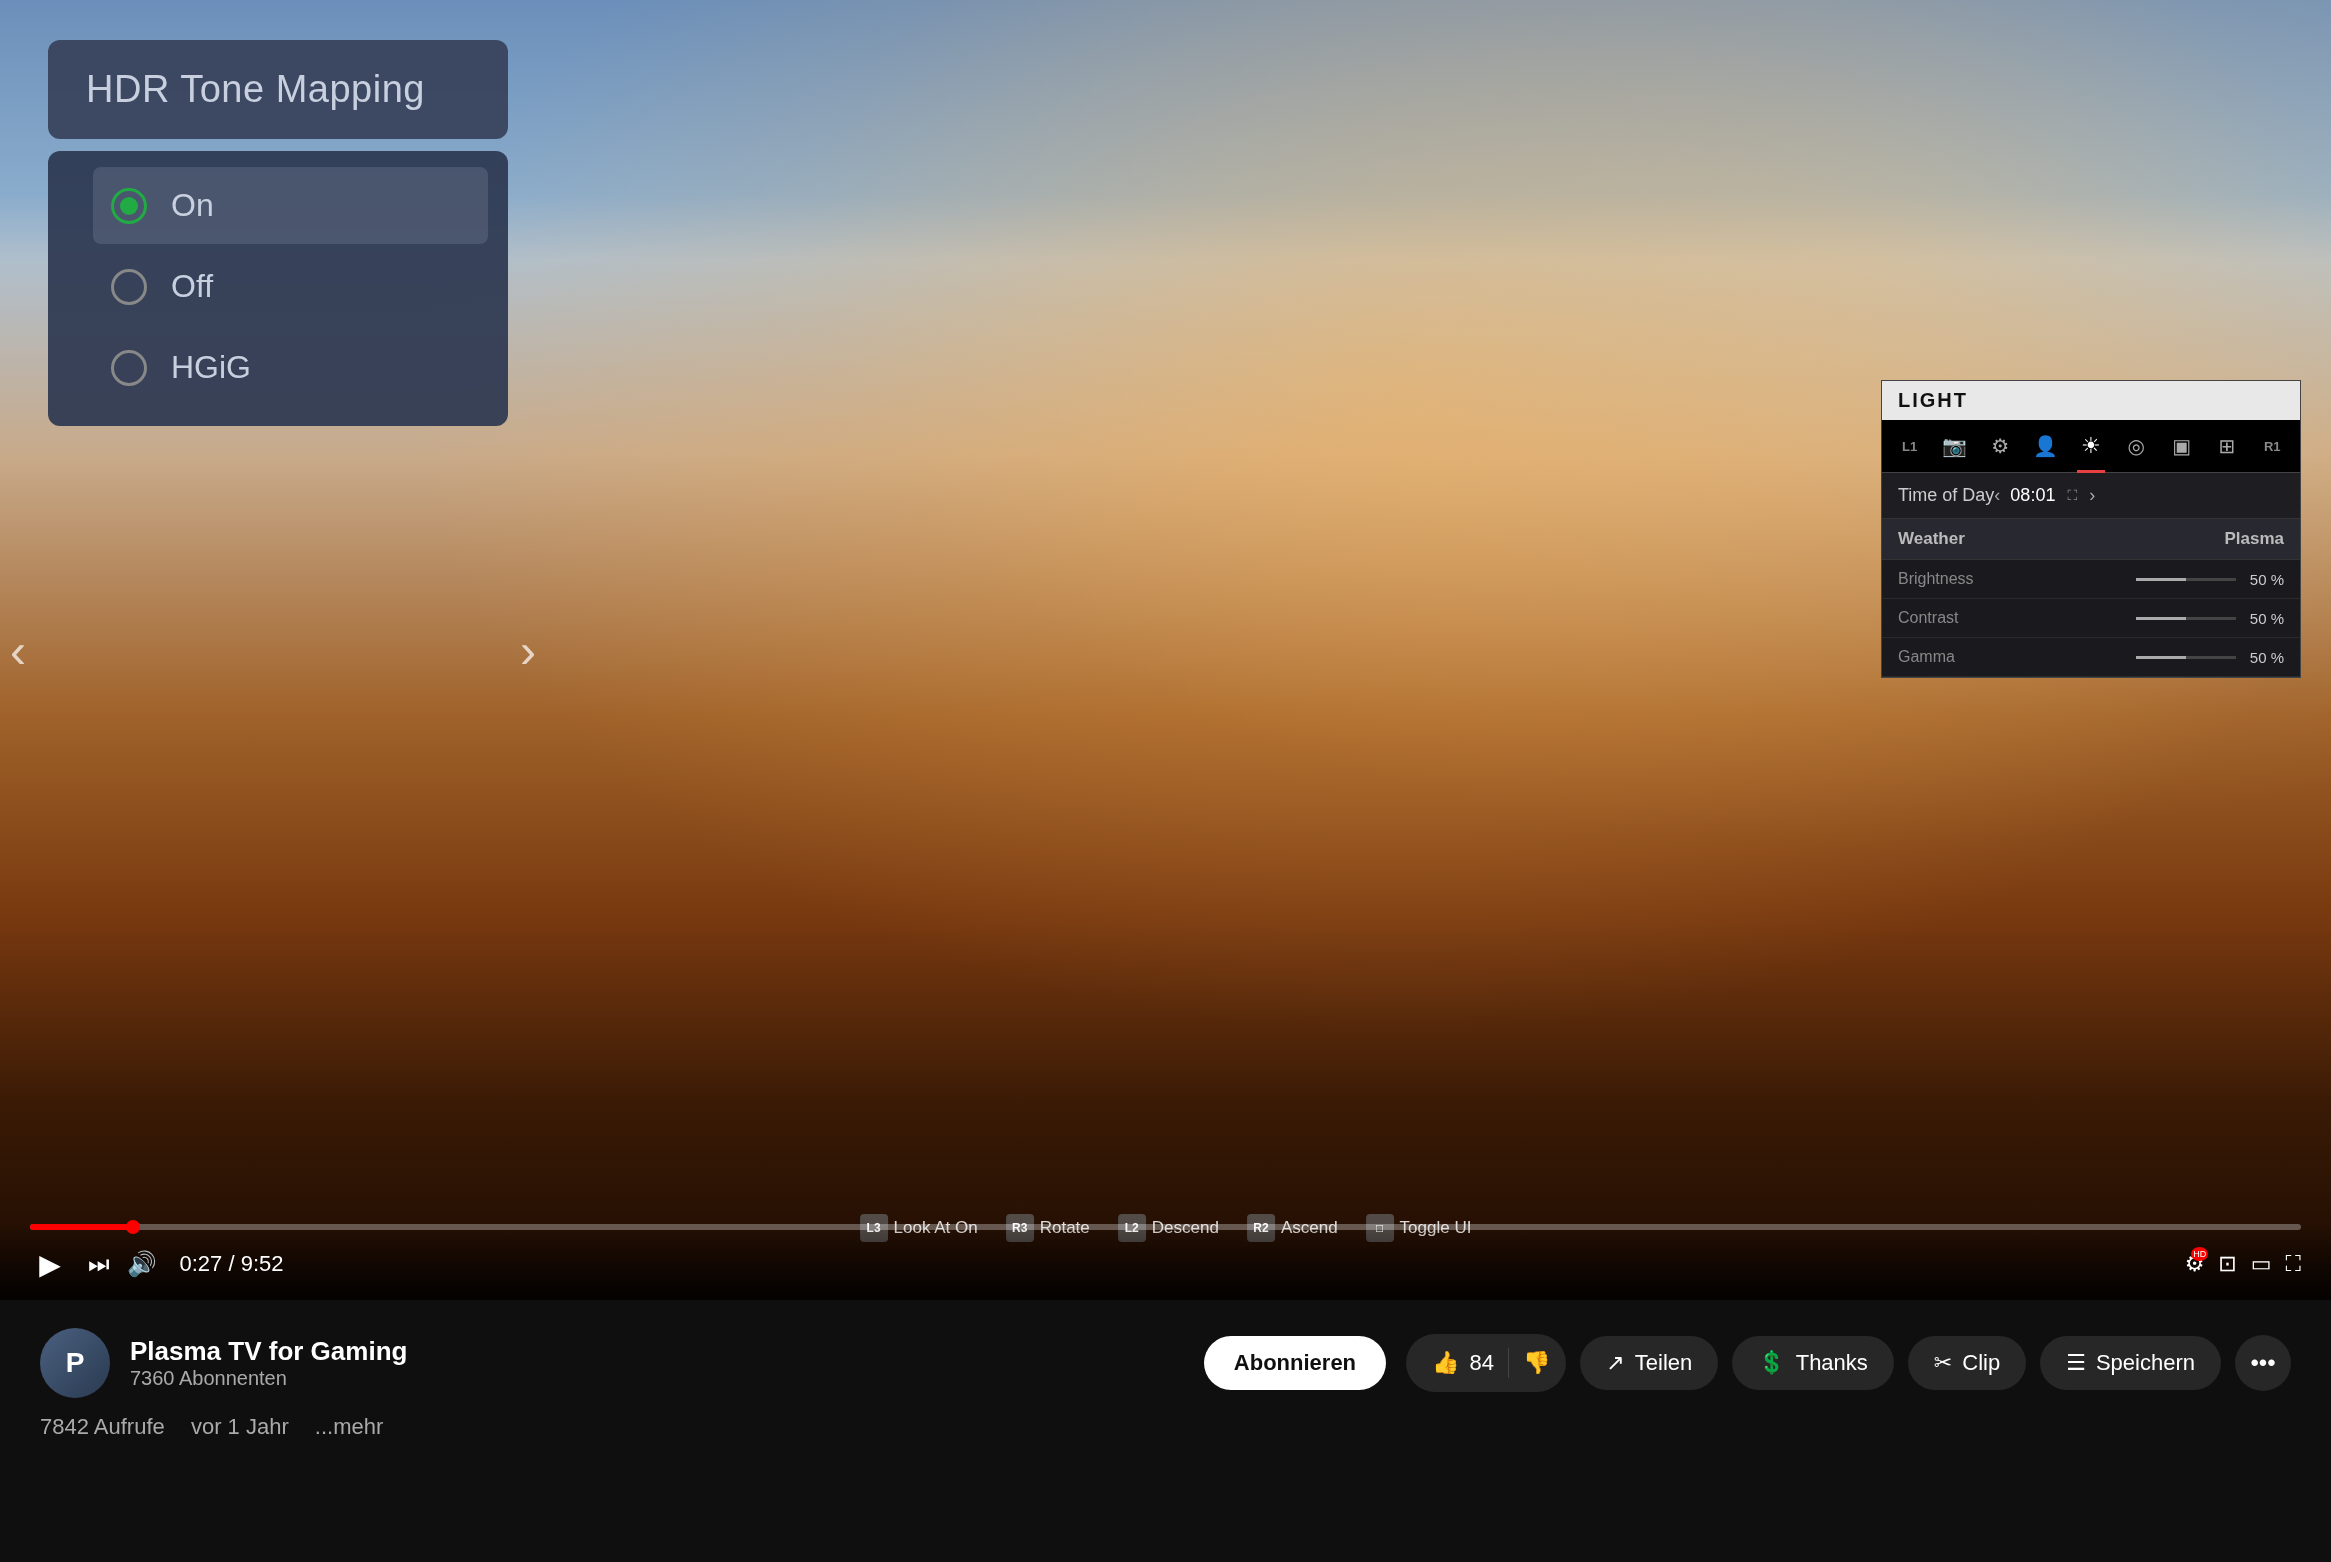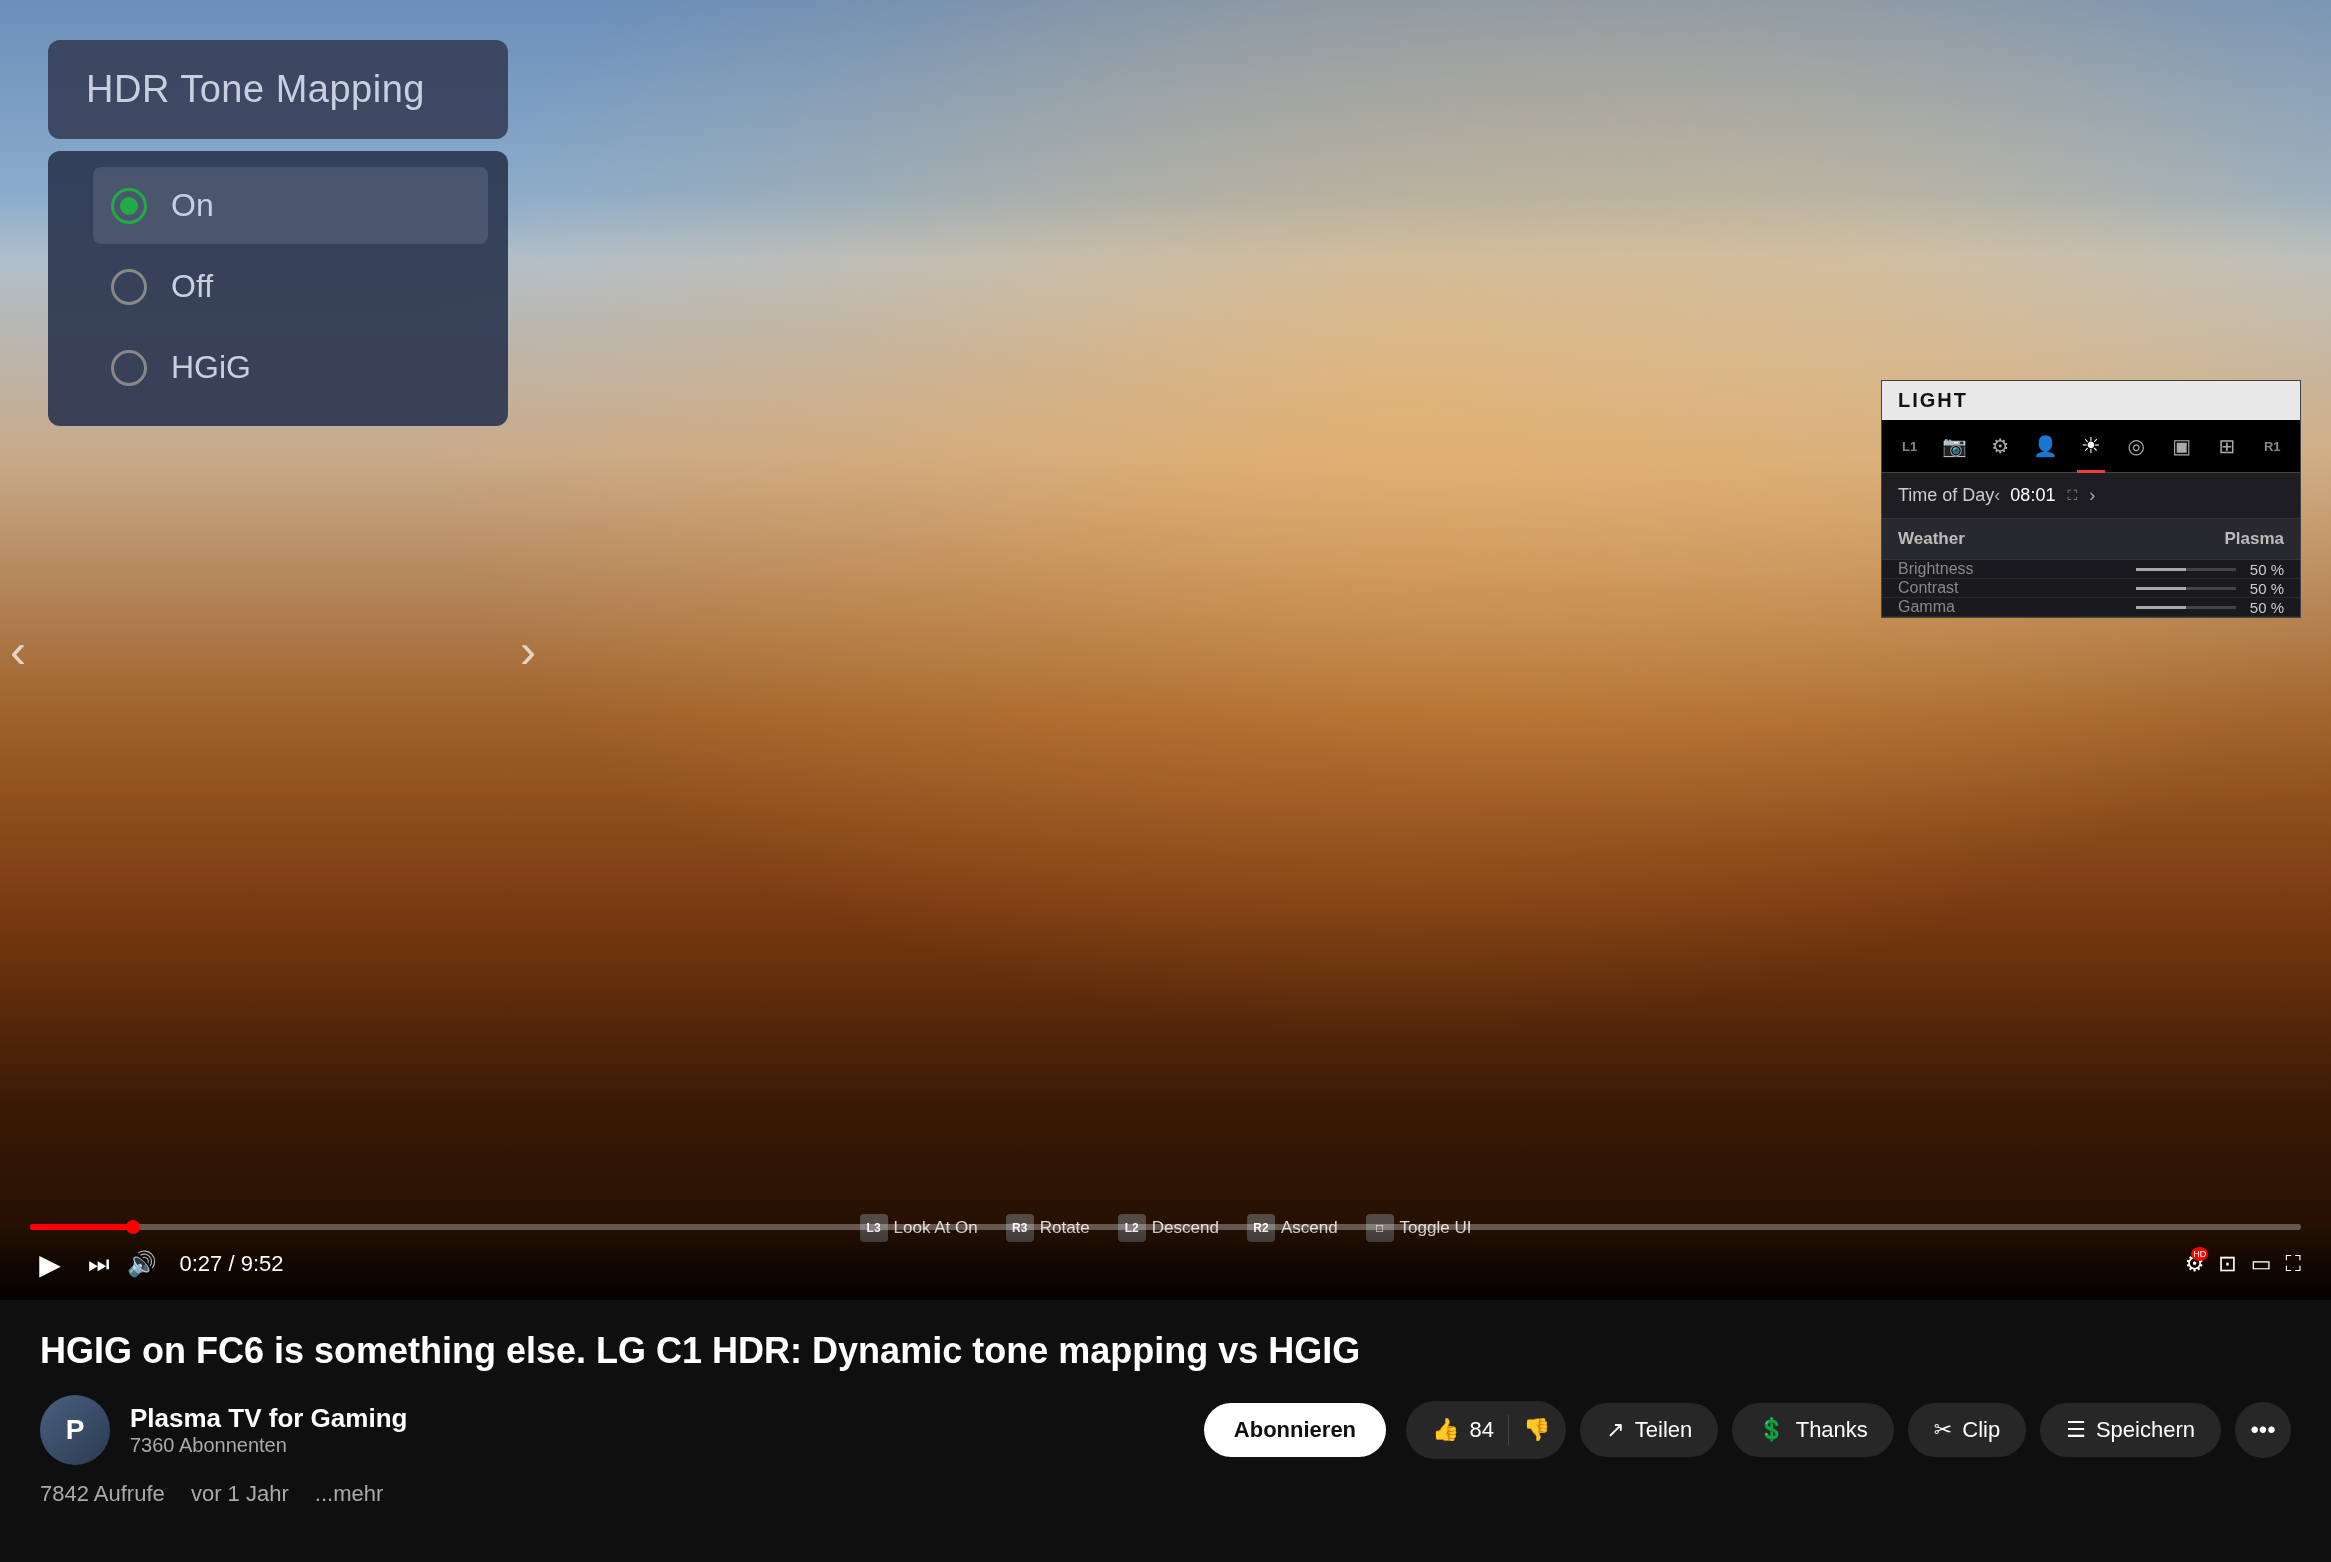--- a/index.html
+++ b/index.html
@@ -222,21 +222,21 @@
     .panel-section-header span {
       color: #bbb;
       font-size: 17px;
       font-weight: 600;
     }
 
     .panel-stat-row {
       display: flex;
       align-items: center;
       justify-content: space-between;
-      padding: 0 16px;
+      padding: 10px 16px;
       background: #1a1a1e;
       border-bottom: 1px solid #2a2a2a;
     }
 
     .panel-stat-label {
       color: #888;
       font-size: 16px;
     }
 
     .panel-stat-bar-wrapper {
@@ -684,21 +684,20 @@
           </div>
           <div class="right-ctrl-btn">
             <span>⛶</span>
           </div>
         </div>
       </div>
     </div>
   </div>
 
   <div class="below-video">
-    <h1 class="video-title">HGIG on FC6 is something else. LG C1 HDR: Dynamic tone mapping vs HGIG</h1>
 
     <div class="channel-row">
       <div class="channel-avatar">P</div>
       <div class="channel-info">
         <div class="channel-name">Plasma TV for Gaming</div>
         <div class="channel-subs">7360 Abonnenten</div>
       </div>
       <button class="subscribe-btn">Abonnieren</button>
 
       <div class="action-buttons">

